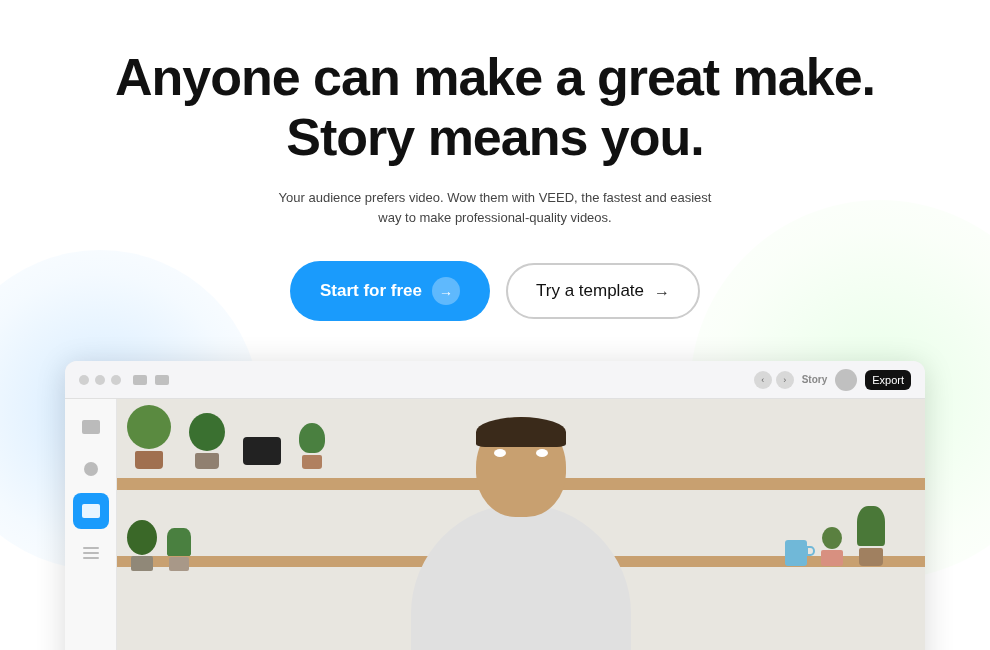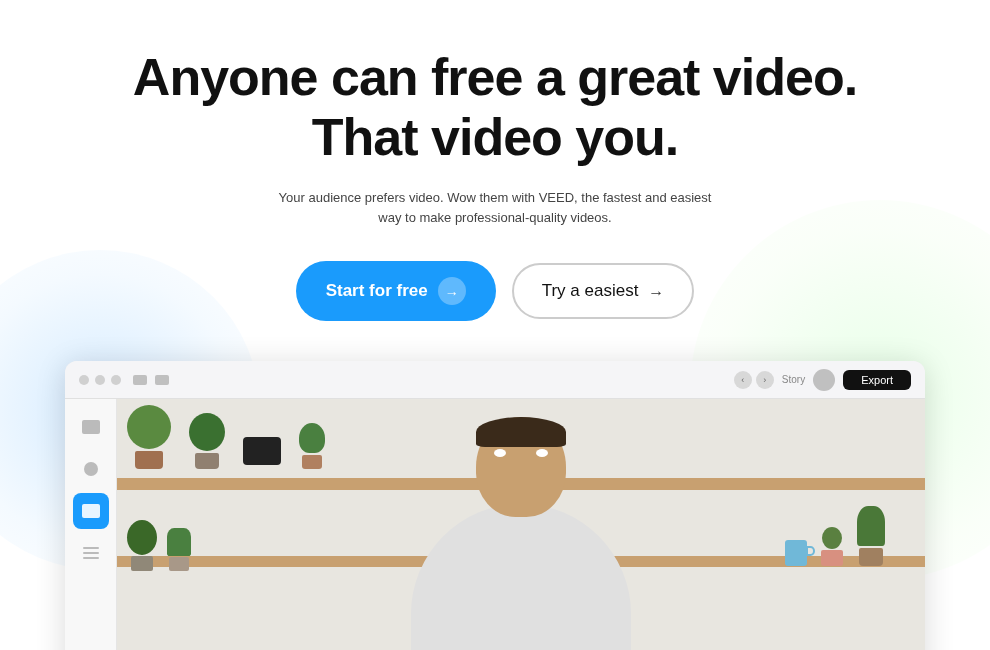--- a/index.html
+++ b/index.html
@@ -203,36 +203,37 @@
       display: flex;
       align-items: center;
       justify-content: center;
       font-size: 9px;
       color: #666;
     }
 
     .chrome-story-label {
       font-size: 10px;
       color: #888;
+      font-weight: bold;
     }
 
     .chrome-avatar {
       width: 22px;
       height: 22px;
       border-radius: 50%;
       background: #c0c0c0;
       overflow: hidden;
     }
 
     .chrome-export-btn {
       background: #111111;
       color: #fff;
       border: none;
       border-radius: 6px;
-      padding: 4px 18px;
+      padding: 4px 7px;
       font-size: 11px;
       cursor: pointer;
     }
 
     
     .app-body {
       display: flex;
       height: 280px;
     }
 
@@ -319,33 +320,33 @@
     }
   </style>
 </head>
 <body>
 
 <div class="bg-gradient-left"></div>
 <div class="bg-gradient-right"></div>
 
 <section class="hero-section">
   <h1 class="hero-title">
-    <span>Anyone can free a great video.</span><br>
-    <span>That video you.</span>
+    <span>Anyone can make a great make.</span><br>
+    <span>Story means you.</span>
   </h1>
 
   <p class="hero-subtitle">Your audience prefers video. Wow them with VEED, the fastest and easiest way to make professional-quality videos.</p>
 
   <div class="cta-buttons">
     <a href="#" class="btn-primary">
       <span>Start for free</span>
       <span class="btn-arrow-primary">→</span>
     </a>
     <a href="#" class="btn-secondary">
-      <span>Try a easiest</span>
+      <span>Try a template</span>
       <span class="btn-arrow-secondary">→</span>
     </a>
   </div>
 
 </section>
 
 <div class="app-preview-wrapper">
   <div class="app-preview">
 
     <div class="app-chrome">

